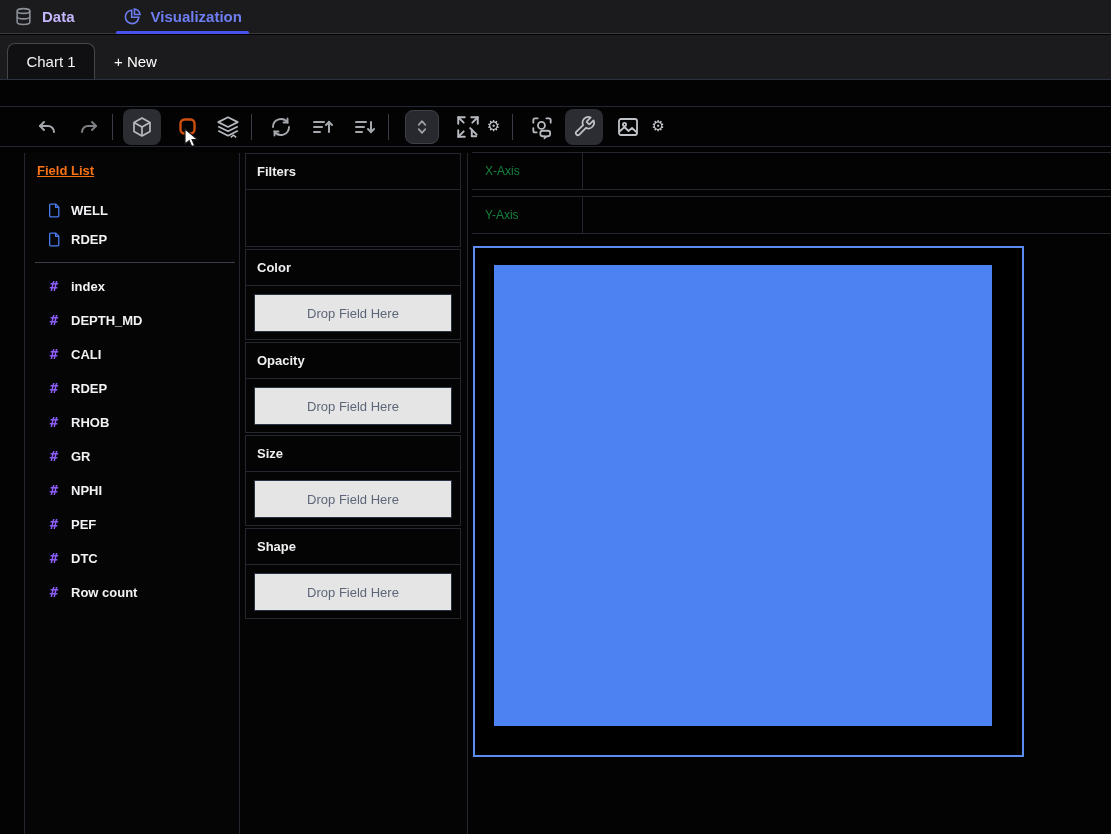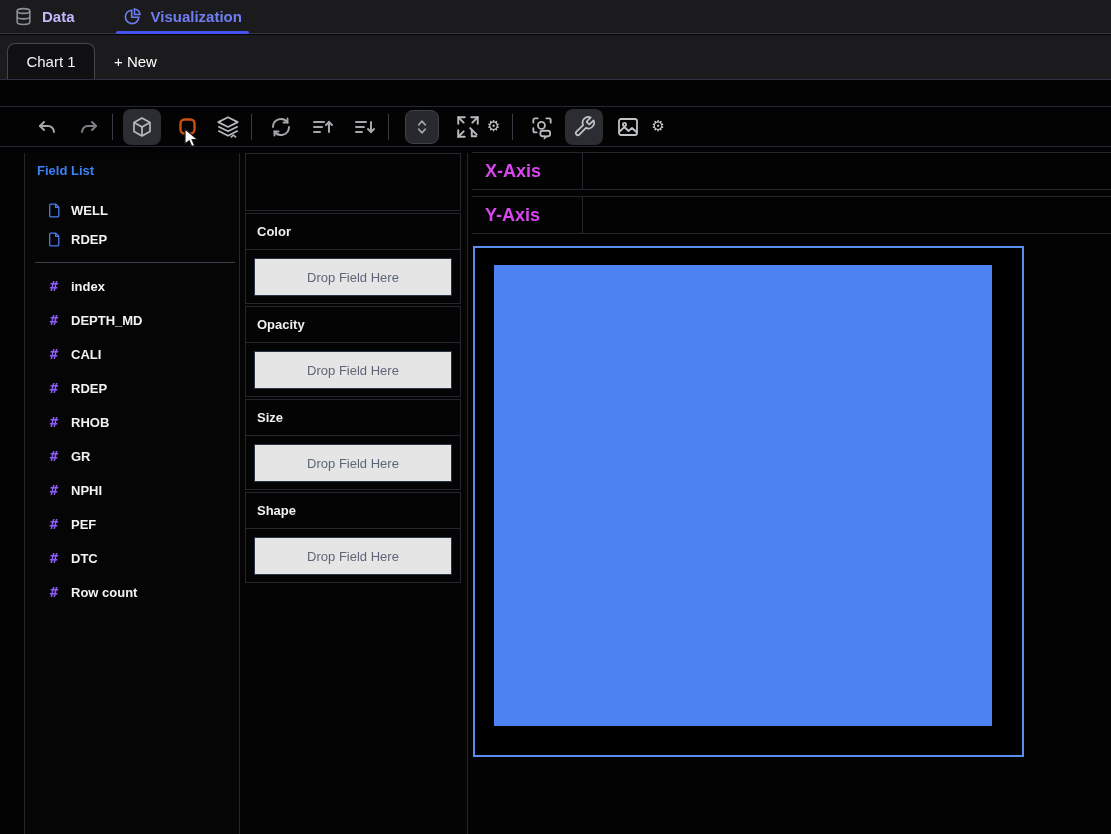--- a/index.html
+++ b/index.html
@@ -37,21 +37,21 @@
              border-radius:8px; }
   .tb-btn.on { background:#2b2d32; }
   .tb-btn.bord { background:#27292e; border:1px solid #3e4147; width:34px; height:34px; }
   .tb-div { width:1px; height:26px; background:#3a3d45; margin:0 10px; }
   .gear-glyph { font-size:15px; color:#c7c9cd; line-height:1; font-family:"DejaVu Sans",sans-serif; }
   .ml6{margin-left:6px;} .ml10{margin-left:10px;} .ml12{margin-left:12px;} .ml14{margin-left:14px;} .ml16{margin-left:16px;}
 
   
   .left-panel { position:absolute; left:24px; top:153px; bottom:0; width:216px;
                 border-left:1px solid #23262d; border-right:1px solid #23262d; background:#050506; }
-  .fl-title { padding:10px 0 0 12px; font-size:13px; font-weight:600; color:#3b82f6; height:32px; }
+  .fl-title { padding:10px 0 0 12px; font-size:13px; font-weight:600; color:#f97316; height:32px;text-decoration:underline; }
   .fl-list { margin-top:11px; }
   .fl-item { display:flex; align-items:center; gap:10px; padding-left:22px; height:29px;
              font-size:13px; font-weight:600; color:#f2f2f4; cursor:grab; }
   .fl-item.num { height:34px; }
   .fl-divider { height:1px; background:#3a3f4a; margin:8px 4px 6px 10px; }
   .hash { color:#8b5cf6; font-size:14px; font-weight:600; width:14px; text-align:center;
           font-family:"DejaVu Sans Mono",monospace; }
   .docicon { display:flex; width:14px; justify-content:center; }
 
   .mid-panel { position:absolute; left:240px; top:153px; bottom:0; width:228px;
@@ -63,21 +63,21 @@
   .enc-body.tall { height:56px; }
   .dropzone { position:absolute; left:8px; right:8px; top:8px; bottom:7px; background:#e5e5e5;
               border:1px solid #2a3344; display:flex; align-items:center; justify-content:center;
               font-size:13px; color:#5d6678; }
 
   
   .axis-row { position:absolute; left:472px; right:0; height:38px;
               border-top:1px solid #24272e; border-bottom:1px solid #24272e; display:flex; }
   .axis-row.x { top:152px; } .axis-row.y { top:196px; }
   .axis-label { width:111px; border-right:1px solid #24272e; display:flex; align-items:center;
-                padding-left:13px; font-size:18px; font-weight:700; color:#d946ef; }
+                padding-left:13px; font-size:12px; font-weight:400; color:#15803d; }
   .axis-value { flex:1; }
 
   .chart-frame { position:absolute; left:473px; top:246px; width:551px; height:511px;
                  border:2px solid #5b8cf0; background:#000; }
   .plot-marks { position:absolute; left:19px; top:17px; width:498px; height:461px; background:#4d82f3; }
 
   
   .cursor { position:absolute; left:183px; top:128px; z-index:50; pointer-events:none; }
 </style>
 </head>
@@ -284,20 +284,21 @@
       </div>
       <div class="fl-item num">
         <span class="hash">#</span>
         <span>Row count</span>
       </div>
     </div>
   </aside>
 
   <aside class="mid-panel">
     <div class="enc-box">
+      <div class="enc-title">Filters</div>
       <div class="enc-body tall"></div>
     </div>
     <div class="enc-box">
       <div class="enc-title">Color</div>
       <div class="enc-body">
         <div class="dropzone">Drop Field Here</div>
       </div>
     </div>
     <div class="enc-box">
       <div class="enc-title">Opacity</div>

